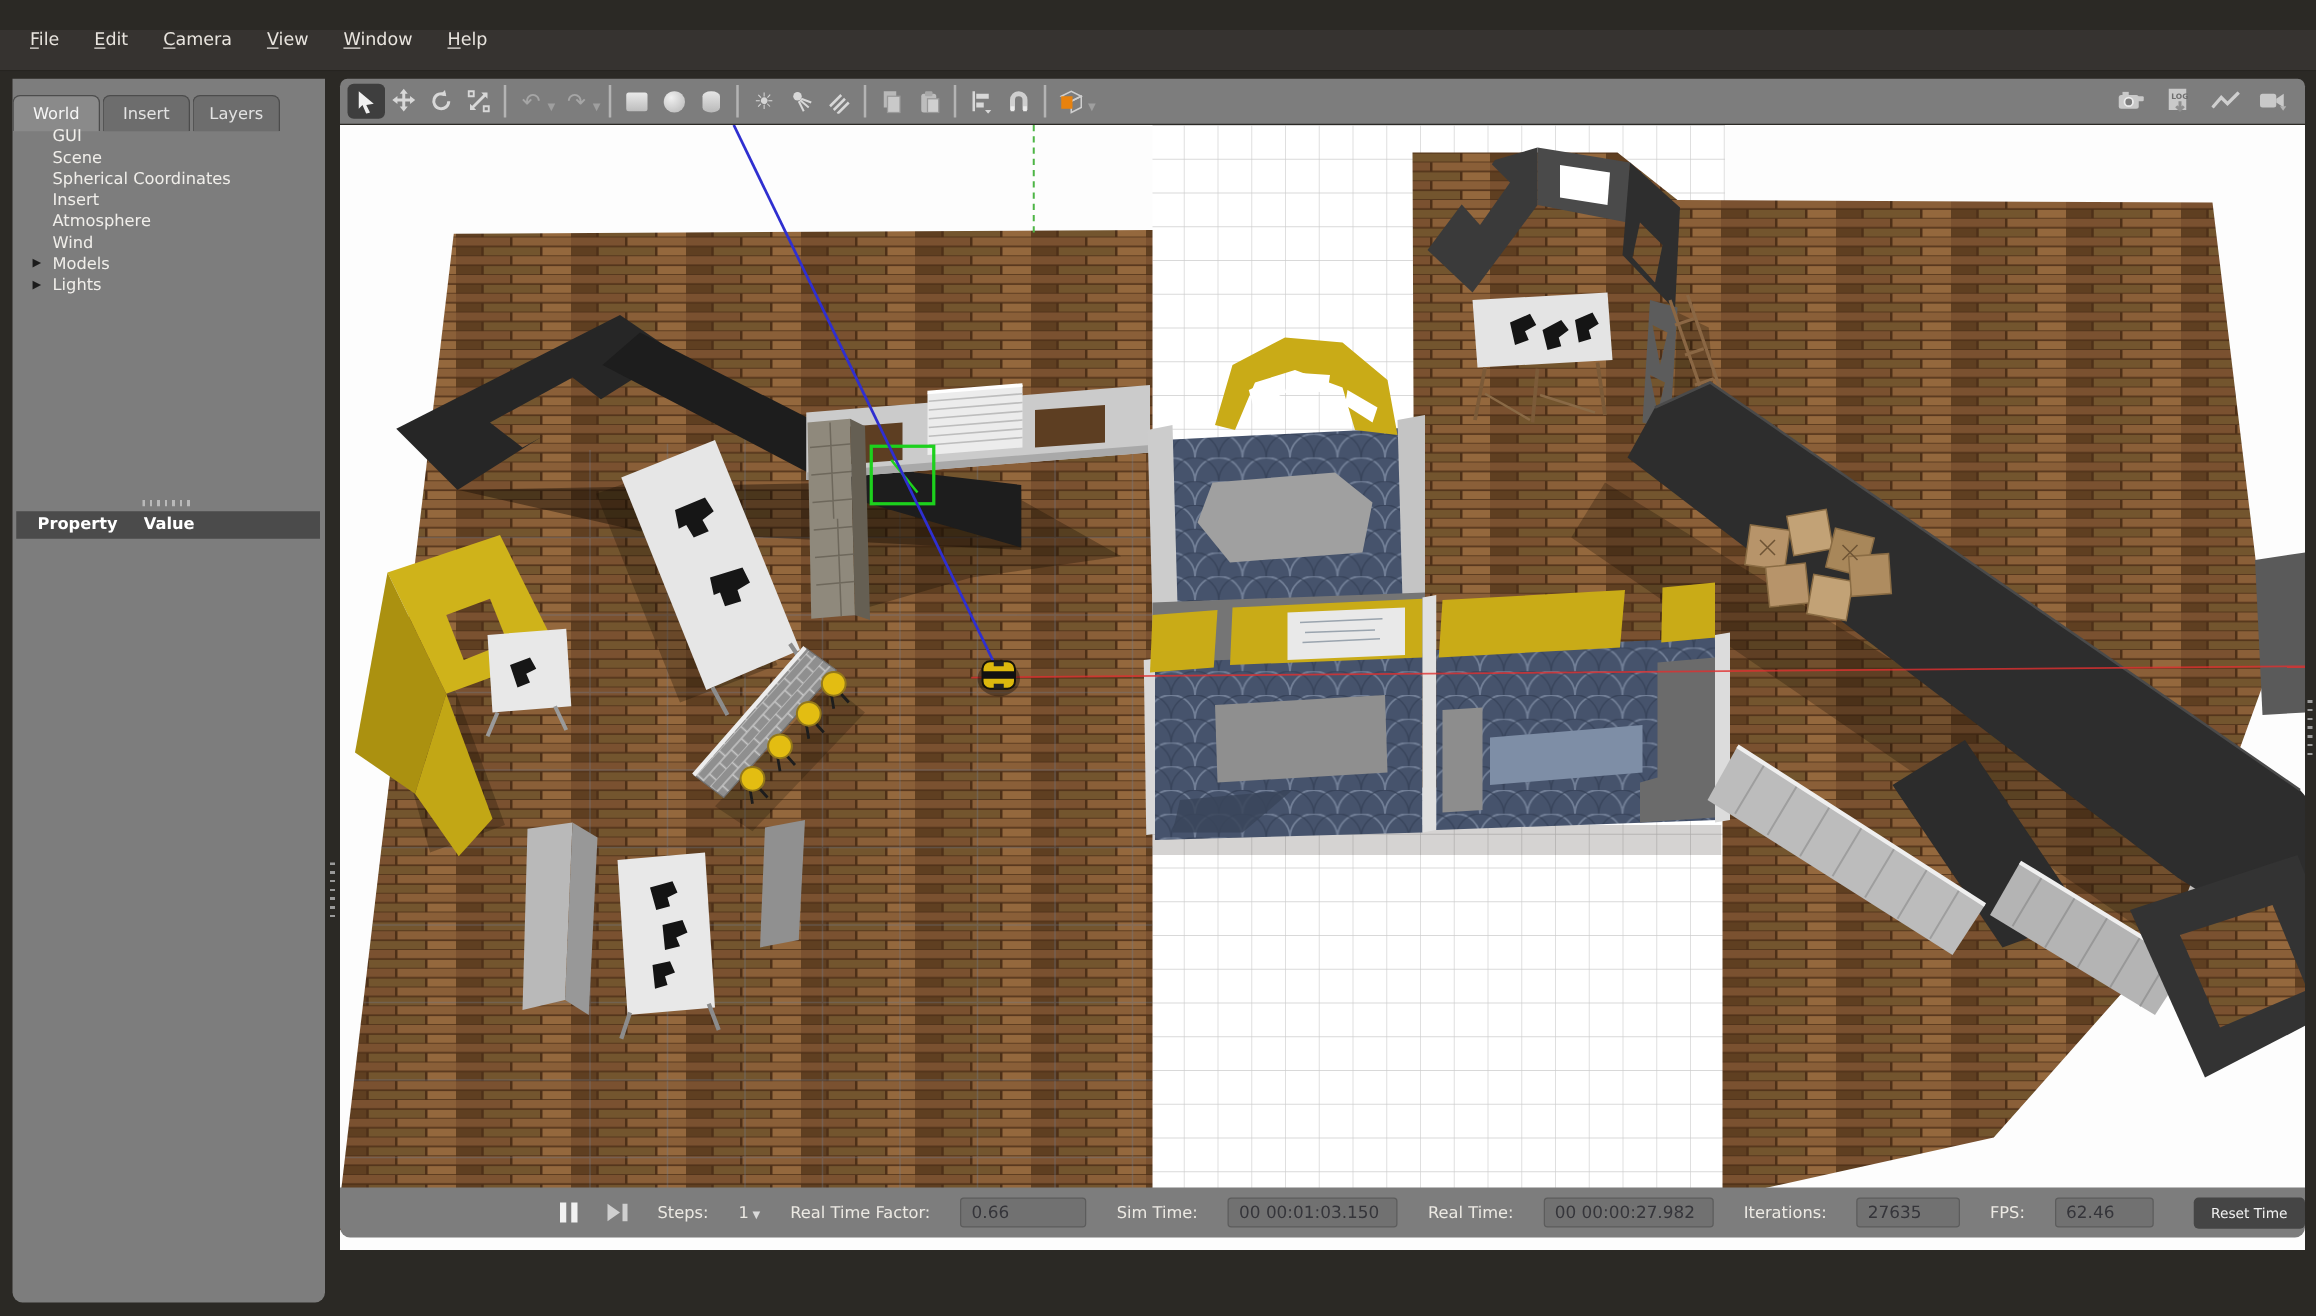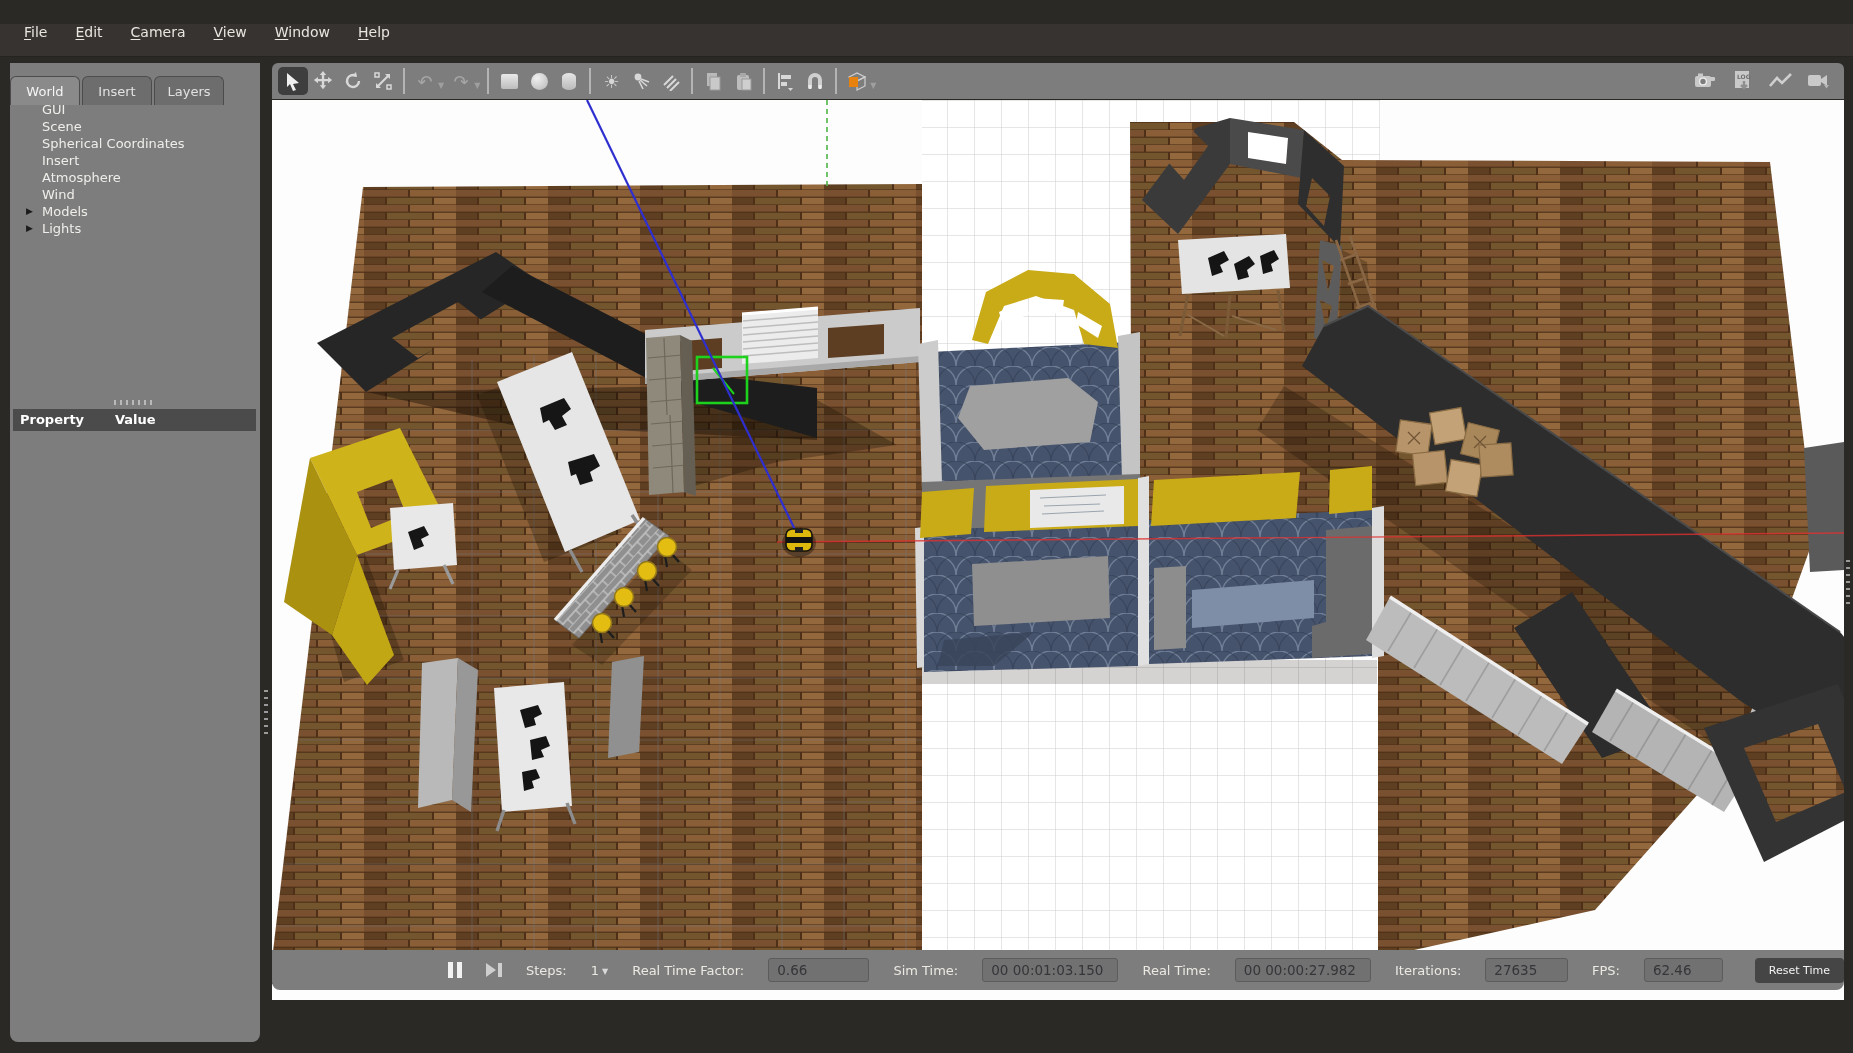--- a/index.html
+++ b/index.html
@@ -28,21 +28,21 @@
   .tab{width:70px;height:29px;background:#6d6d6d;border:1px solid #4c4c4c;border-bottom:none;
     border-radius:6px 6px 0 0;color:#e2e2e2;font-size:13px;display:flex;align-items:center;justify-content:center;}
   .tab.active{background:#8a8a8a;color:#f5f5f5;}
   #tree{position:absolute;left:0;top:38px;width:100%;}
   .trow{position:relative;height:17px;line-height:17px;color:#f0eeea;font-size:13px;padding-left:32px;white-space:nowrap;}
   .trow .arrow{position:absolute;left:16px;top:0;color:#1b1b1b;font-size:9px;}
   #splitter-dots{position:absolute;left:104px;top:337px;width:42px;height:5px;
     background:repeating-linear-gradient(90deg,#b9b9b9 0 2px,transparent 2px 6px);}
   #prop-header{position:absolute;left:3px;top:346px;width:243px;height:22px;background:#4b4b4b;
     color:#fff;font-size:13px;font-weight:bold;line-height:22px;display:flex;}
-  #prop-header .ph1{width:100px;padding-left:7px;}
+  #prop-header .ph1{width:100px;padding-left:17px;}
   #prop-header .ph2{padding-left:2px;}
 
   
   #toolbar{position:absolute;left:272px;top:63px;width:1572px;height:36px;background:#7d7d7d;
     border-radius:6px 6px 0 0;display:flex;align-items:center;padding-left:6px;}
   .tbtn{width:30px;height:28px;display:flex;align-items:center;justify-content:center;
     color:#d6d6d6;font-size:18px;border-radius:5px;position:relative;}
   .tbtn.active{background:#3e3e3e;}
   .tbtn.dim{color:#a6a6a6;}
   .tsep{width:2px;height:26px;background:#c2c2c2;margin:0 5px;opacity:.8;}

